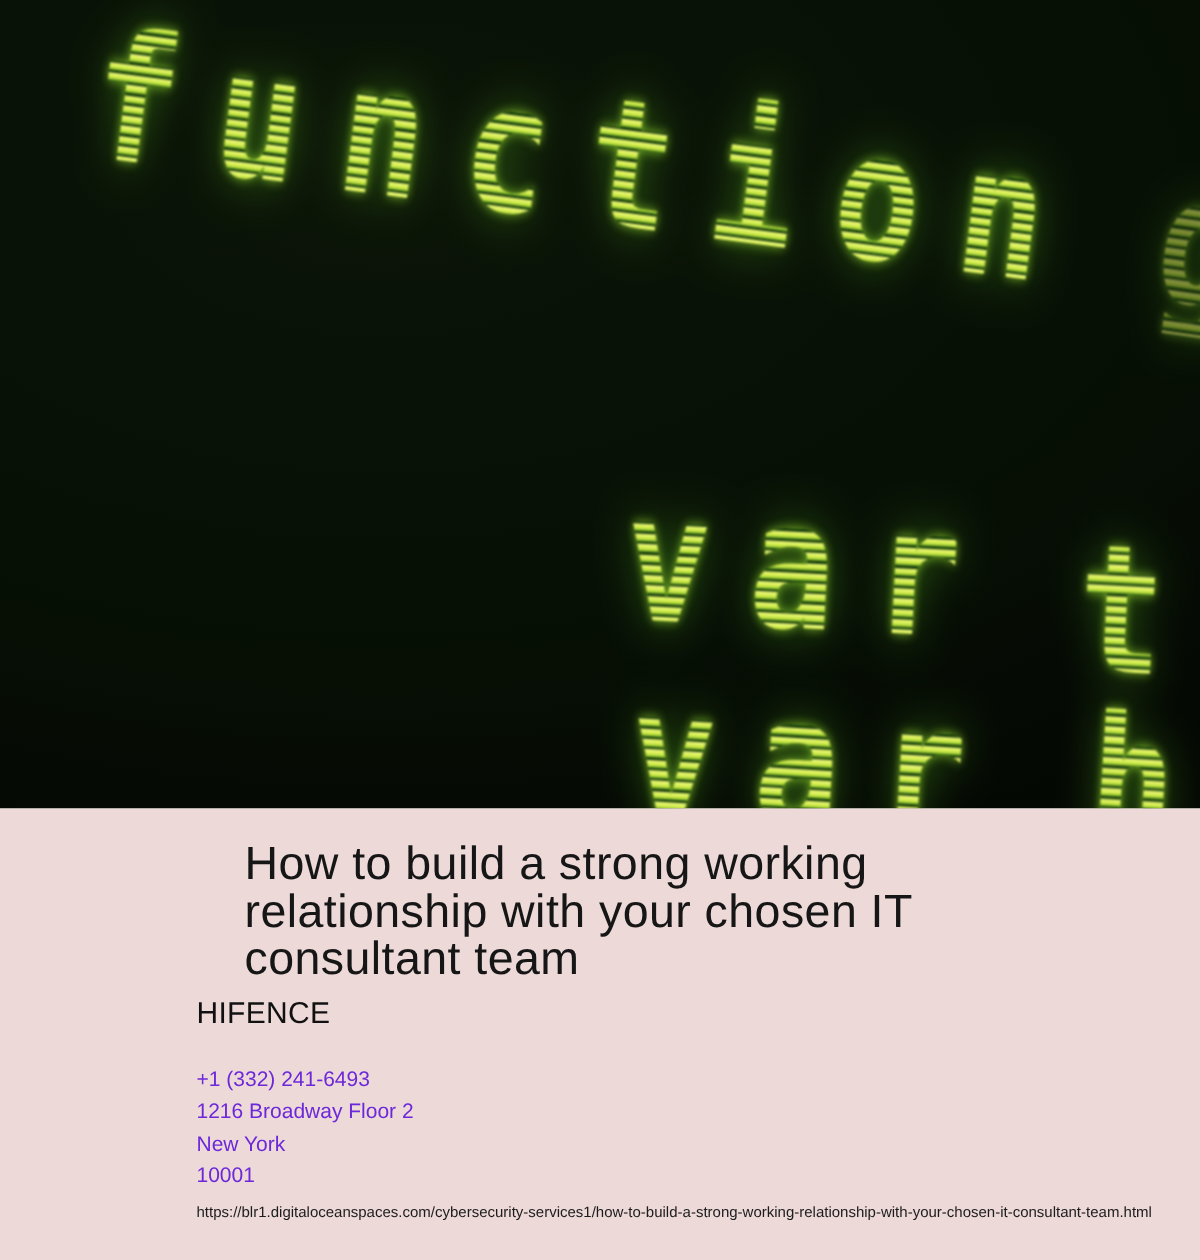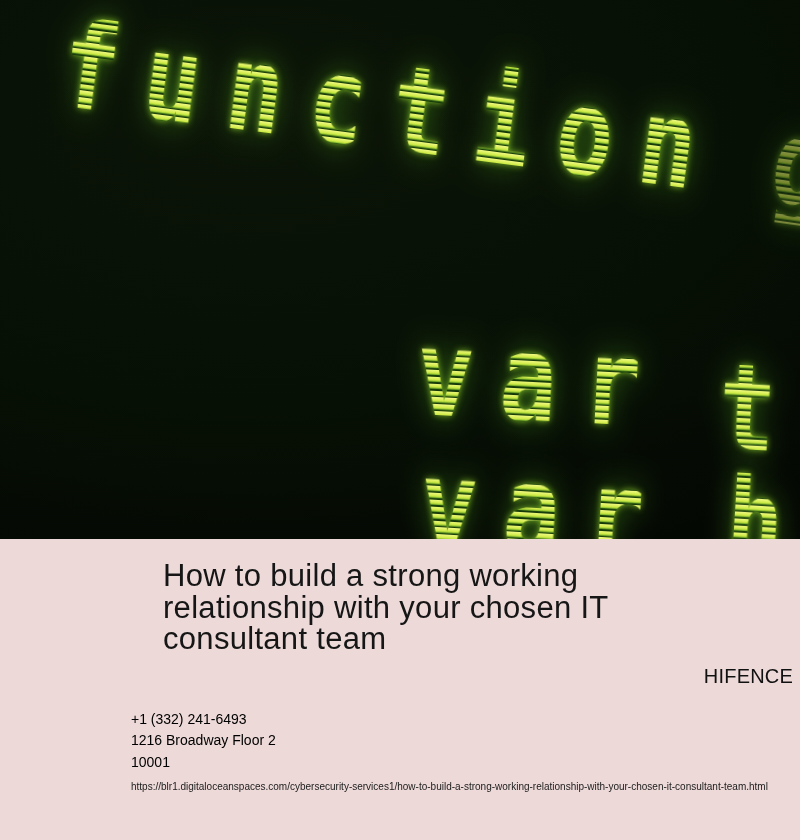--- a/index.html
+++ b/index.html
@@ -65,27 +65,26 @@
     color: #161616;
     margin-left: 32px;
   }
   .brand {
     margin-top: 10px;
     font-size: 20px;
     line-height: 22px;
     font-weight: 400;
     letter-spacing: 0.2px;
     color: #111111;
-    text-align: right;
   }
   .contact {
     margin-top: 22px;
     font-size: 14px;
     line-height: 21.5px;
-    color: #000000;
+    color: #6d28d9;
   }
   .url {
     margin-top: 4px;
     width: 670px;
     font-size: 10px;
     line-height: 20px;
     overflow-wrap: break-word;
     word-break: break-word;
     color: #1c1c1c;
   }
@@ -104,19 +103,20 @@
     <span class="crt crt-frag">g</span>
   </div>
 
   <div class="info">
     <div class="info-inner">
       <div class="title">How to build a strong working relationship with your chosen IT consultant team</div>
       <div class="brand">HIFENCE</div>
       <div class="contact">
         <div>+1 (332) 241-6493</div>
         <div>1216 Broadway Floor 2</div>
+        <div>New York</div>
         <div>10001</div>
       </div>
       <div class="url">https://blr1.digitaloceanspaces.com/cybersecurity-services1/how-to-build-a-strong-working-relationship-with-your-chosen-it-consultant-team.html</div>
     </div>
   </div>
 
 </div>
 
 </body></html>

